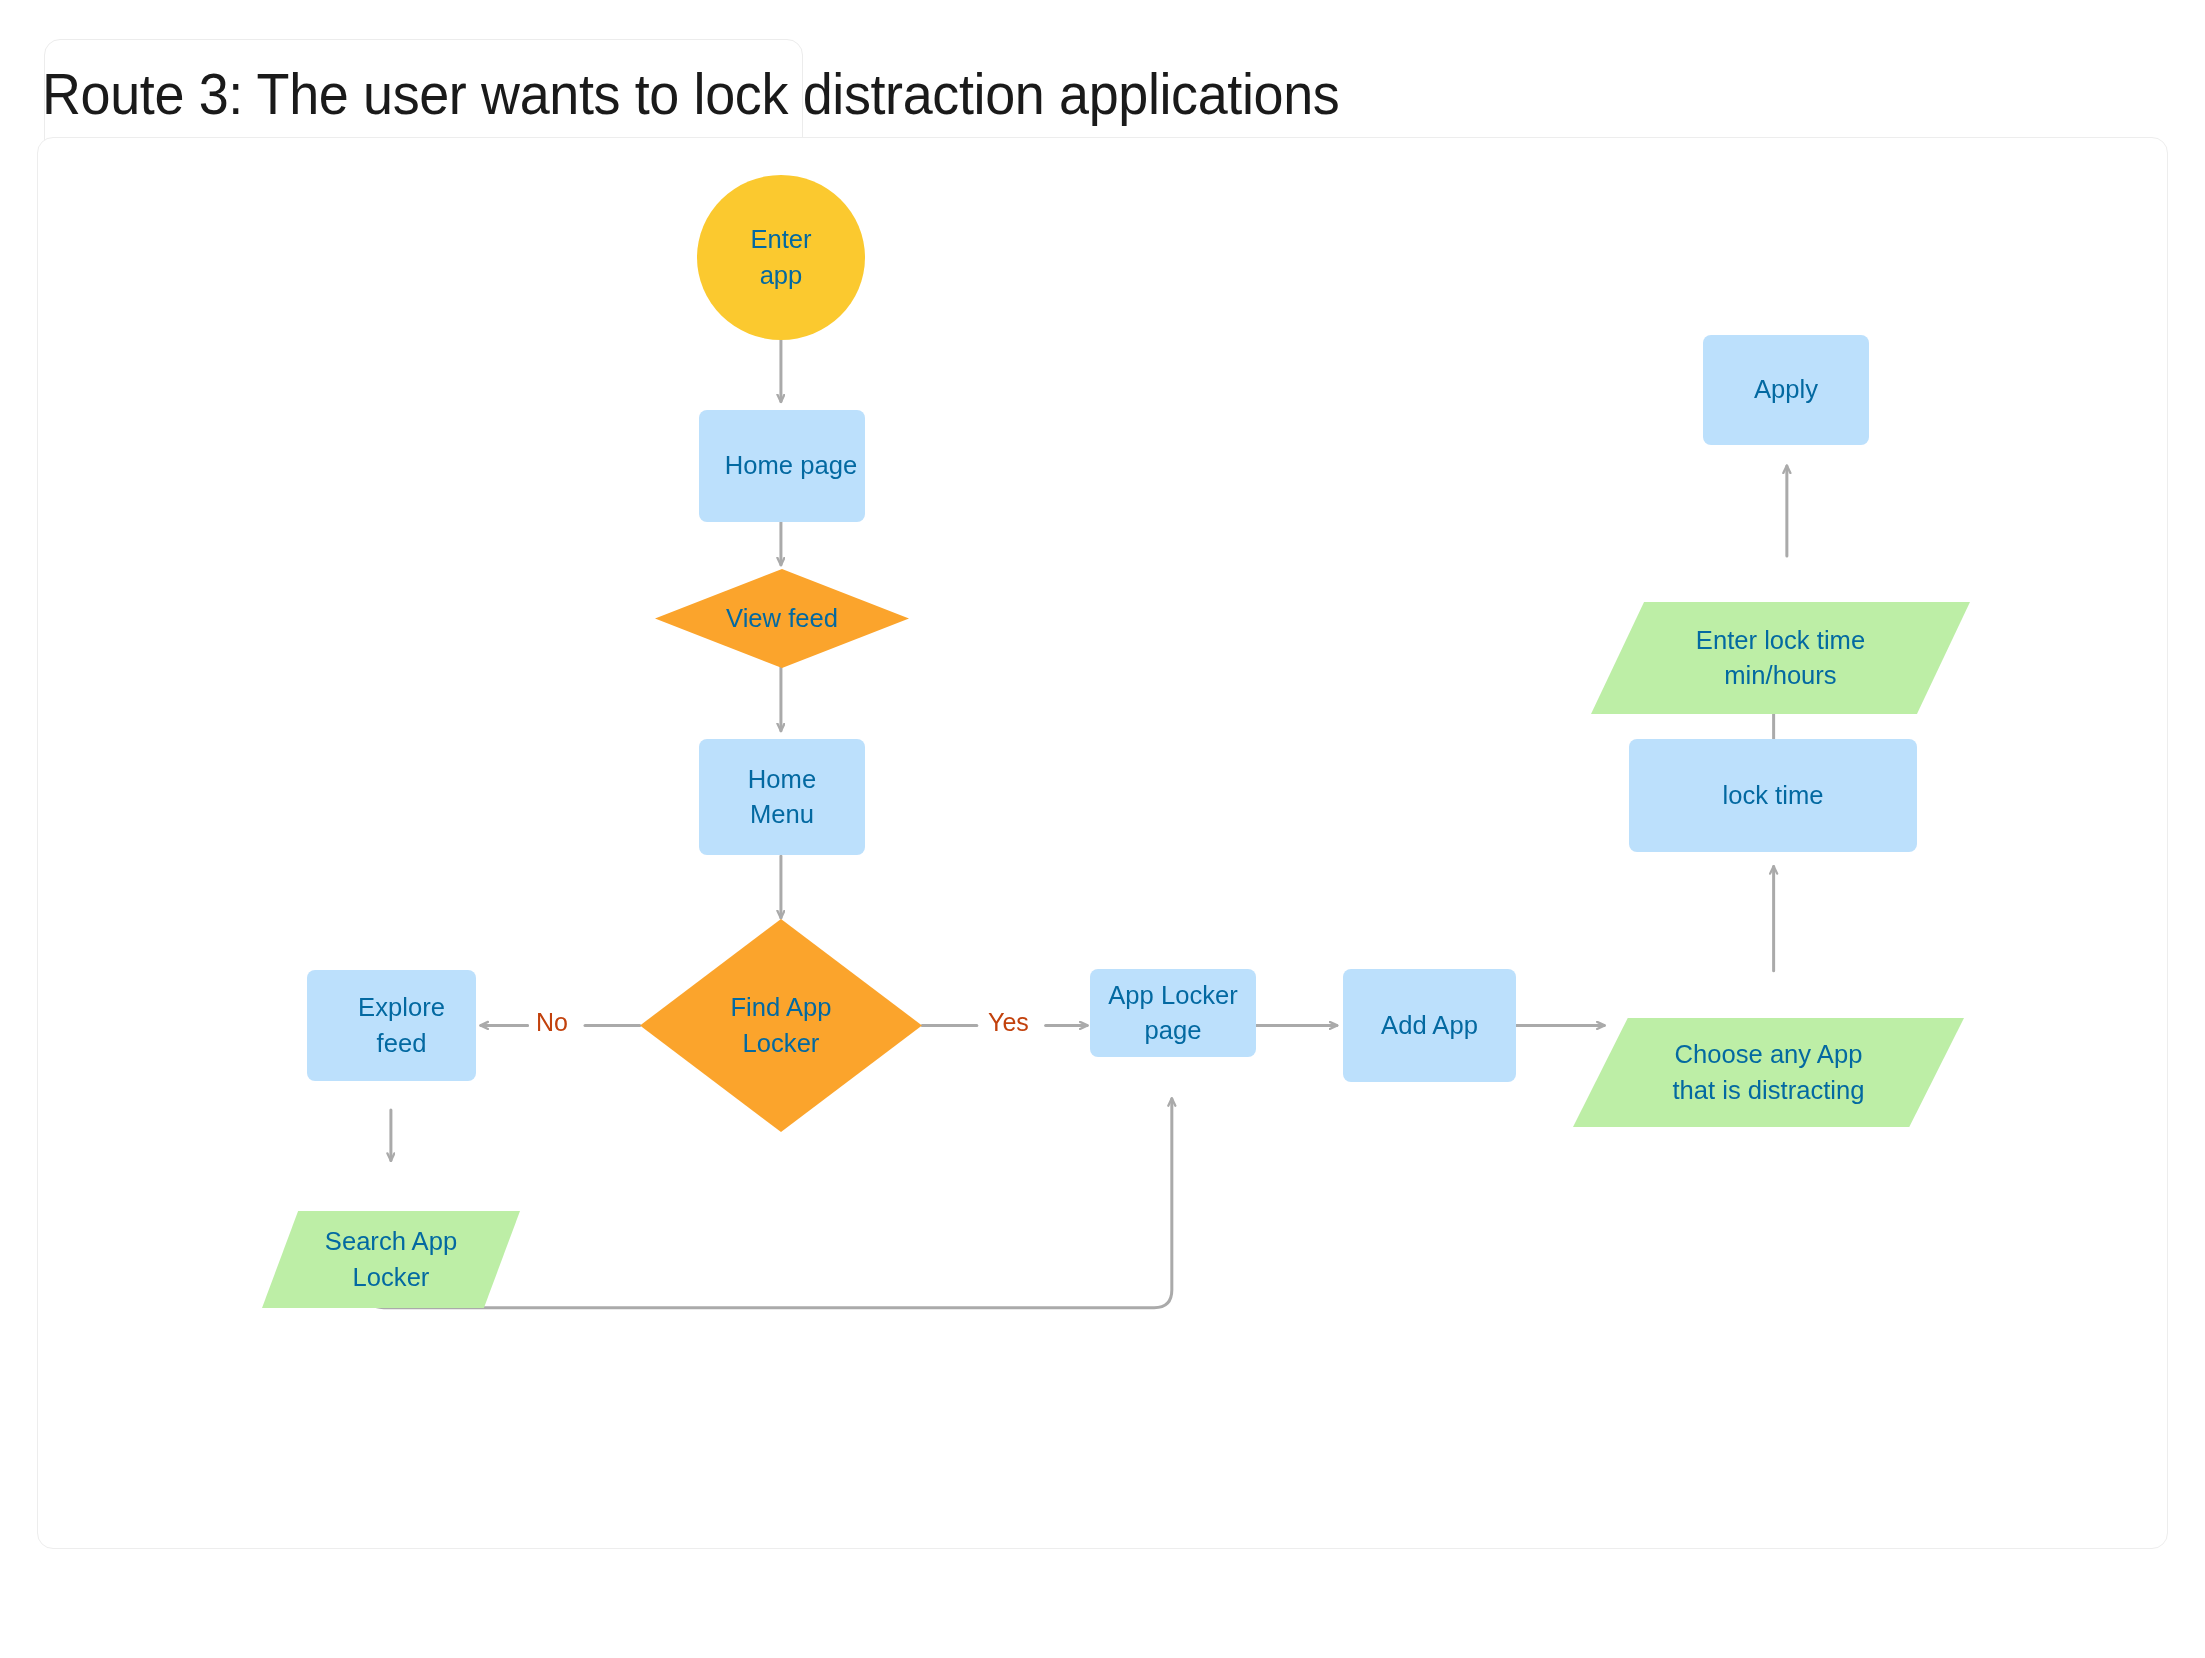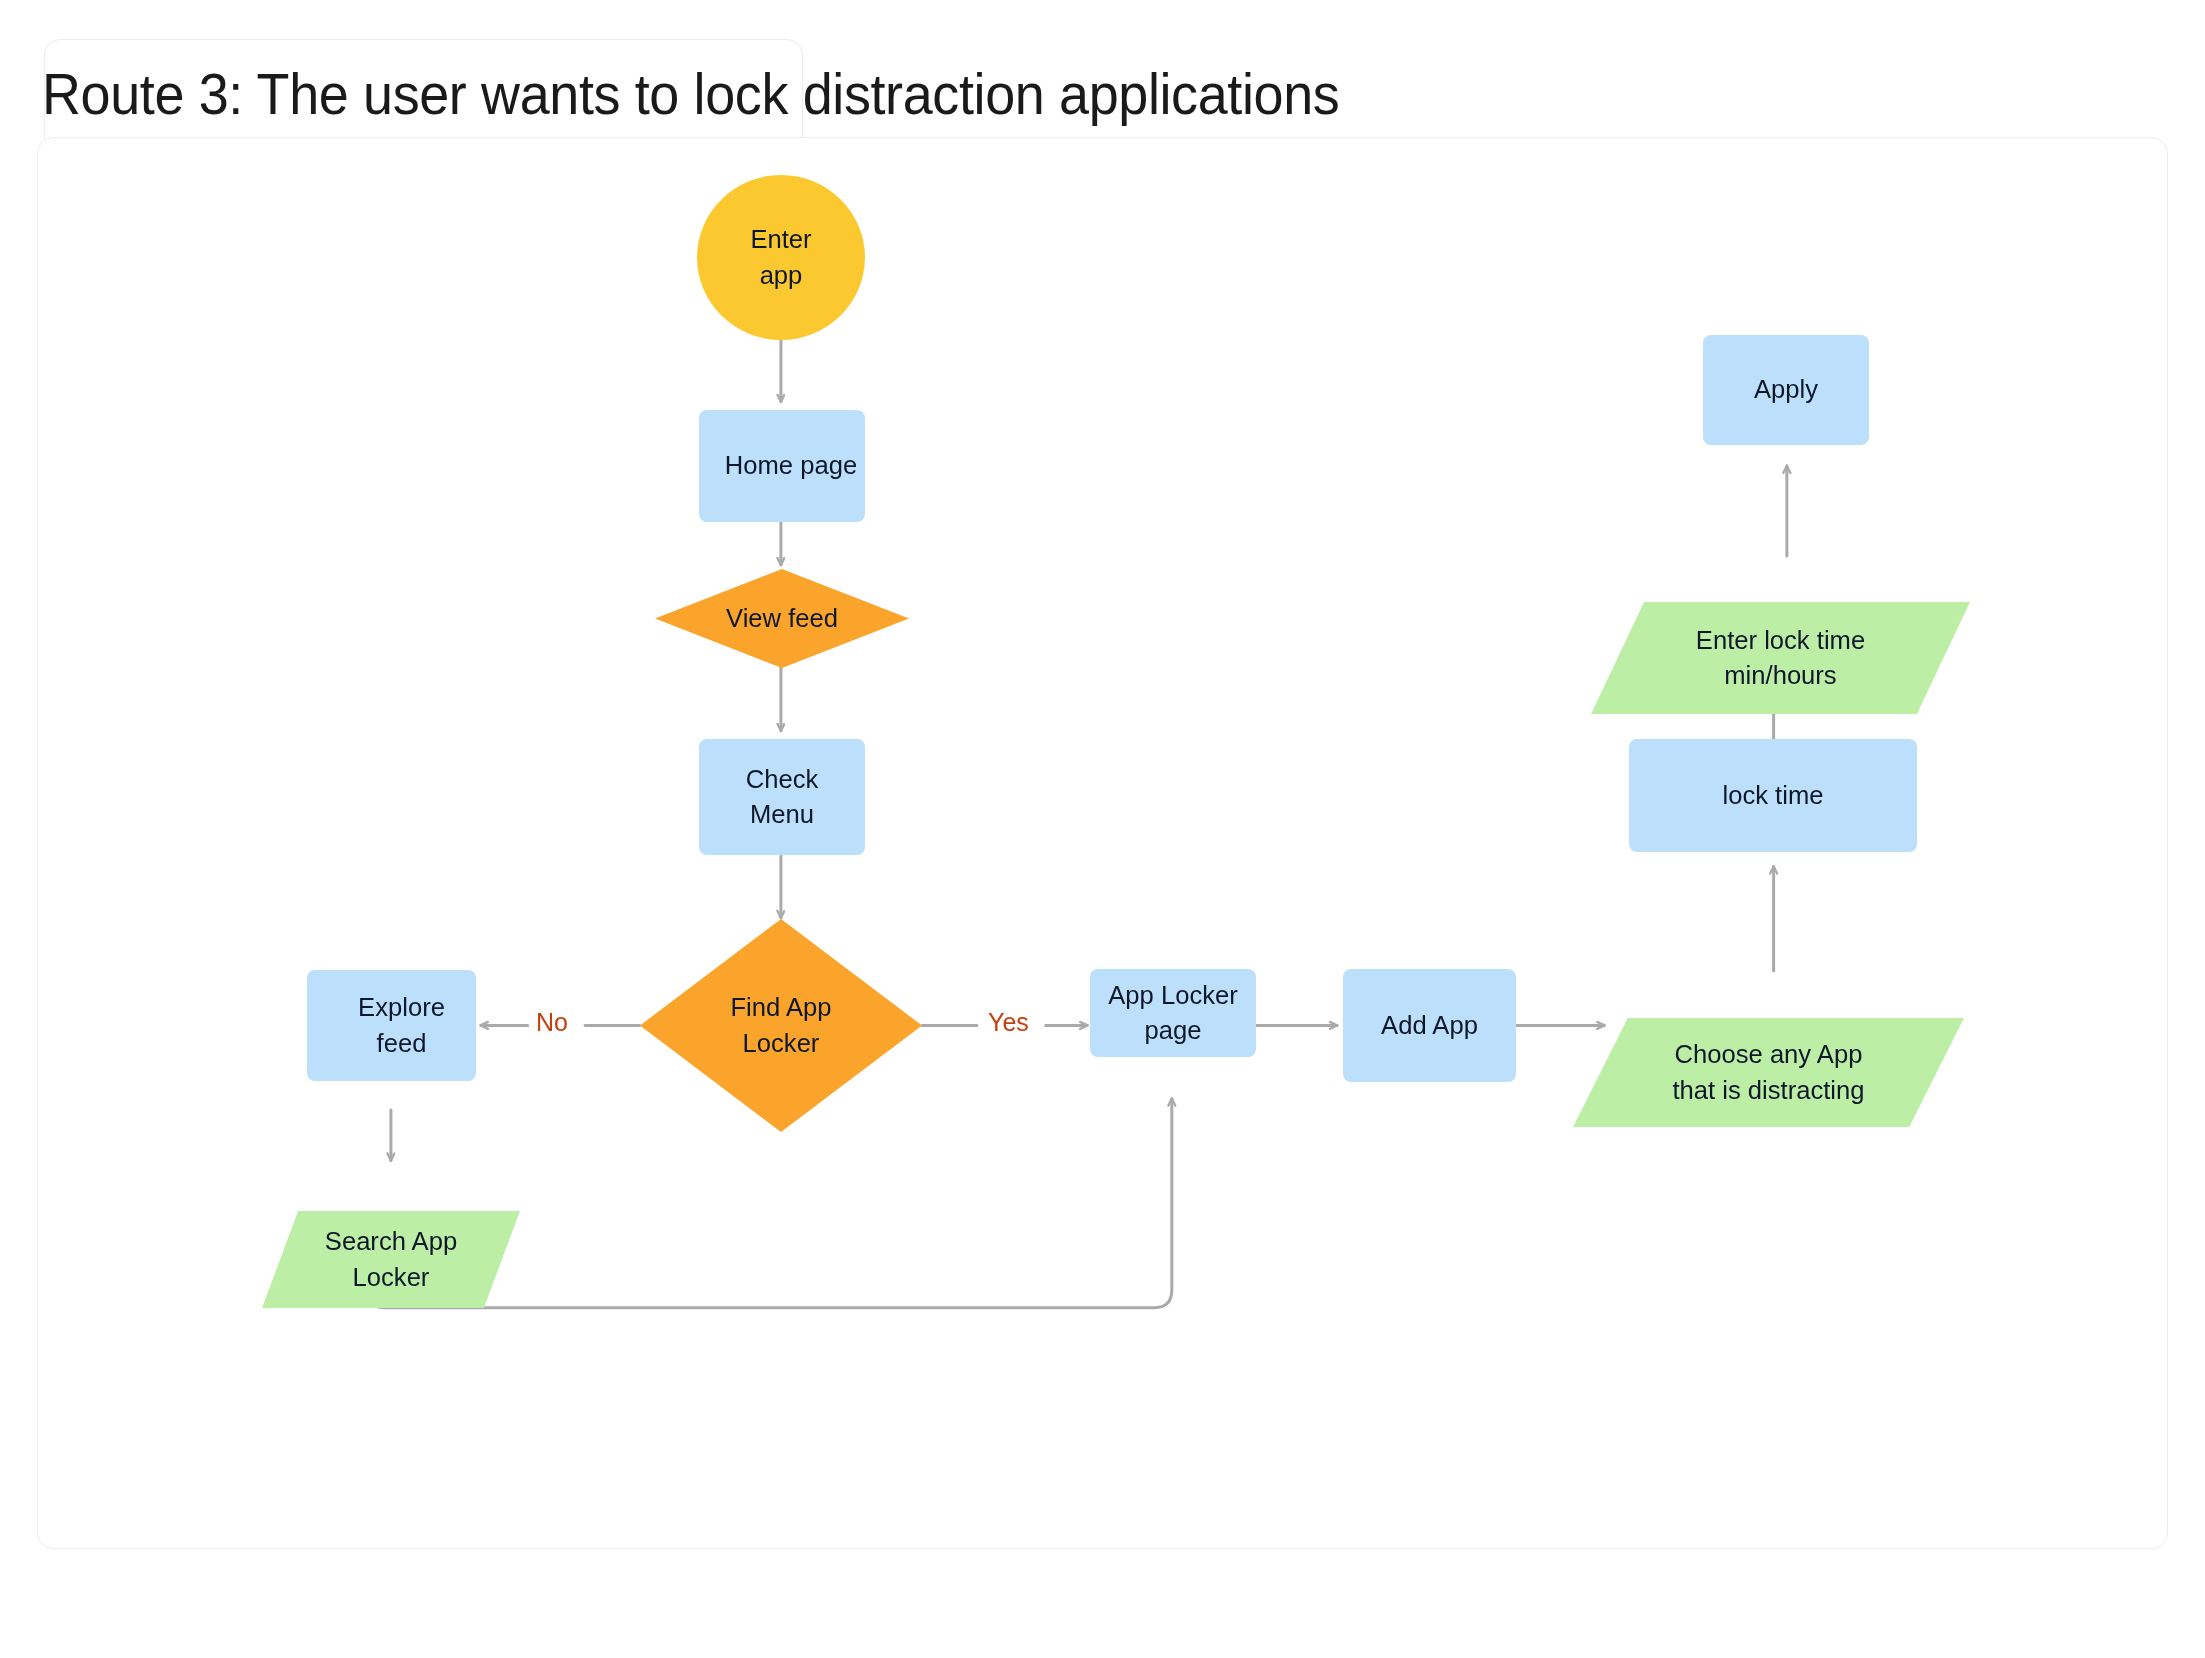--- a/index.html
+++ b/index.html
@@ -75,21 +75,21 @@
     height: 1659px;
     pointer-events: none;
   }
 
   .node {
     position: absolute;
     display: flex;
     align-items: center;
     justify-content: center;
     text-align: center;
-    color: #0f172a;
+    color: #0369a1;
     font-size: 25.6px;
     line-height: 1.38;
     font-family: "Liberation Sans", sans-serif;
     box-sizing: border-box;
   }
   .node .label {
     position: relative;
     z-index: 3;
     padding: 0 7px;
     white-space: pre-line;
@@ -197,21 +197,21 @@
 
     <div class="node shape-rect" style="left:699px; top:410px; width:166px; height:112px;padding-left:18px;">
       <span class="label">Home page</span>
     </div>
 
     <div class="node shape-diamond" style="left:655px; top:569px; width:254px; height:99px;">
       <span class="label">View feed</span>
     </div>
 
     <div class="node shape-rect" style="left:699px; top:739px; width:166px; height:116px;">
-      <span class="label">Check
+      <span class="label">Home
 Menu</span>
     </div>
 
     <div class="node shape-diamond" style="left:640px; top:919px; width:282px; height:213px;">
       <span class="label">Find App
 Locker</span>
     </div>
 
     <div class="node shape-rect" style="left:307px; top:970px; width:169px; height:111px;padding-left:20px;">
       <span class="label">Explore

